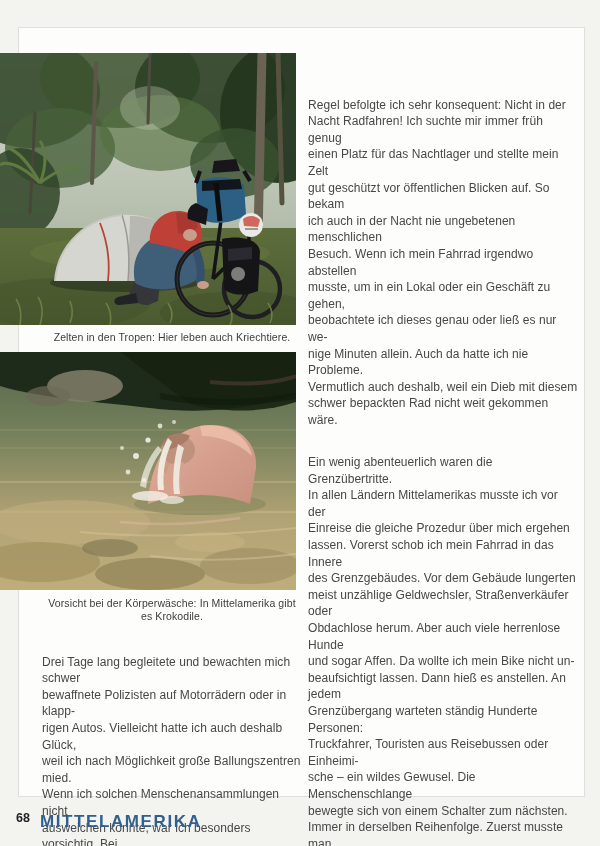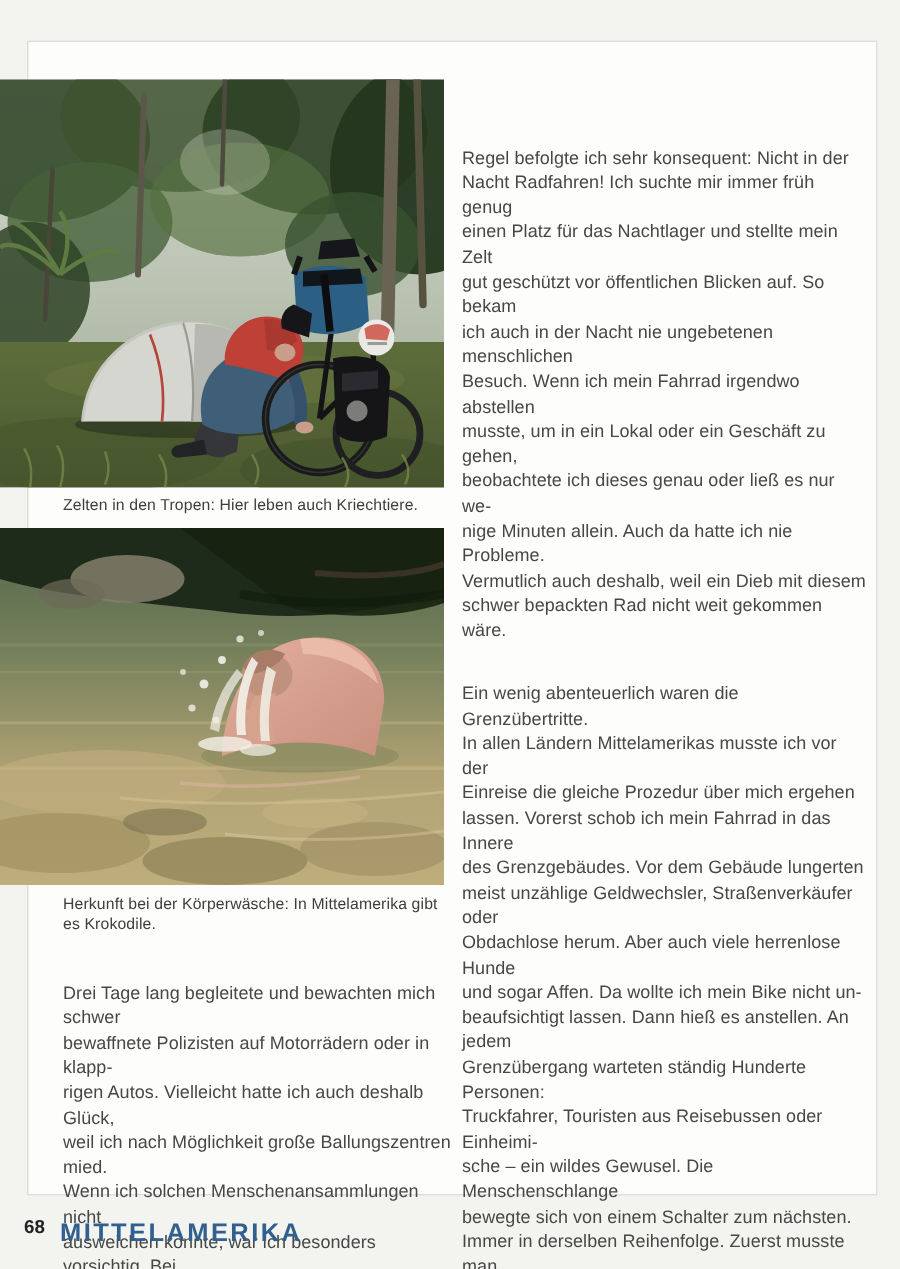--- a/index.html
+++ b/index.html
@@ -24,20 +24,21 @@
   }
   .photo svg { display: block; }
   .caption {
     position: absolute;
     left: 42px;
     width: 260px;
     font-size: 10.5px;
     line-height: 13px;
     color: #3d3d3d;
     letter-spacing: 0.1px;
+    text-align: center;
   }
   .caption-1 { top: 331px; }
   .caption-2 { top: 597px; }
   .bodytext {
     position: absolute;
     font-size: 12px;
     line-height: 16.6px;
     color: #474747;
     white-space: pre-line;
     letter-spacing: 0.05px;
@@ -239,21 +240,21 @@
       <ellipse cx="150" cy="222" rx="55" ry="16" fill="#8f8156" opacity="0.7"></ellipse>
       <ellipse cx="250" cy="214" rx="50" ry="18" fill="#9c8c60" opacity="0.6"></ellipse>
       <ellipse cx="210" cy="190" rx="35" ry="10" fill="#c7b484" opacity="0.5"></ellipse>
       <ellipse cx="110" cy="196" rx="28" ry="9" fill="#7d7350" opacity="0.6"></ellipse>
       <path d="M80,180 C140,186 220,184 296,176" stroke="#d8c494" stroke-width="2" fill="none" opacity="0.5"></path>
       <path d="M150,204 C200,210 250,208 296,202" stroke="#e0ccae" stroke-width="2" fill="none" opacity="0.4"></path>
       <path d="M120,170 C160,174 200,172 240,166" stroke="#e3b9a8" stroke-width="2.5" fill="none" opacity="0.45"></path>
     </g>
   </svg>
 </div>
-<div class="caption caption-2">Herkunft bei der Körperwäsche: In Mittelamerika gibt es Krokodile.</div>
+<div class="caption caption-2">Vorsicht bei der Körperwäsche: In Mittelamerika gibt es Krokodile.</div>
 
 <div class="bodytext left-col">
   <div class="para">Drei Tage lang begleitete und bewachten mich schwer
 bewaffnete Polizisten auf Motorrädern oder in klapp-
 rigen Autos. Vielleicht hatte ich auch deshalb Glück,
 weil ich nach Möglichkeit große Ballungszentren mied.
 Wenn ich solchen Menschenansammlungen nicht
 ausweichen konnte, war ich besonders vorsichtig. Bei
 solchen Menschenansammlungen wehte dann doch
 ein etwas rauerer Wind. Etwa in San Salvador, wo mir

